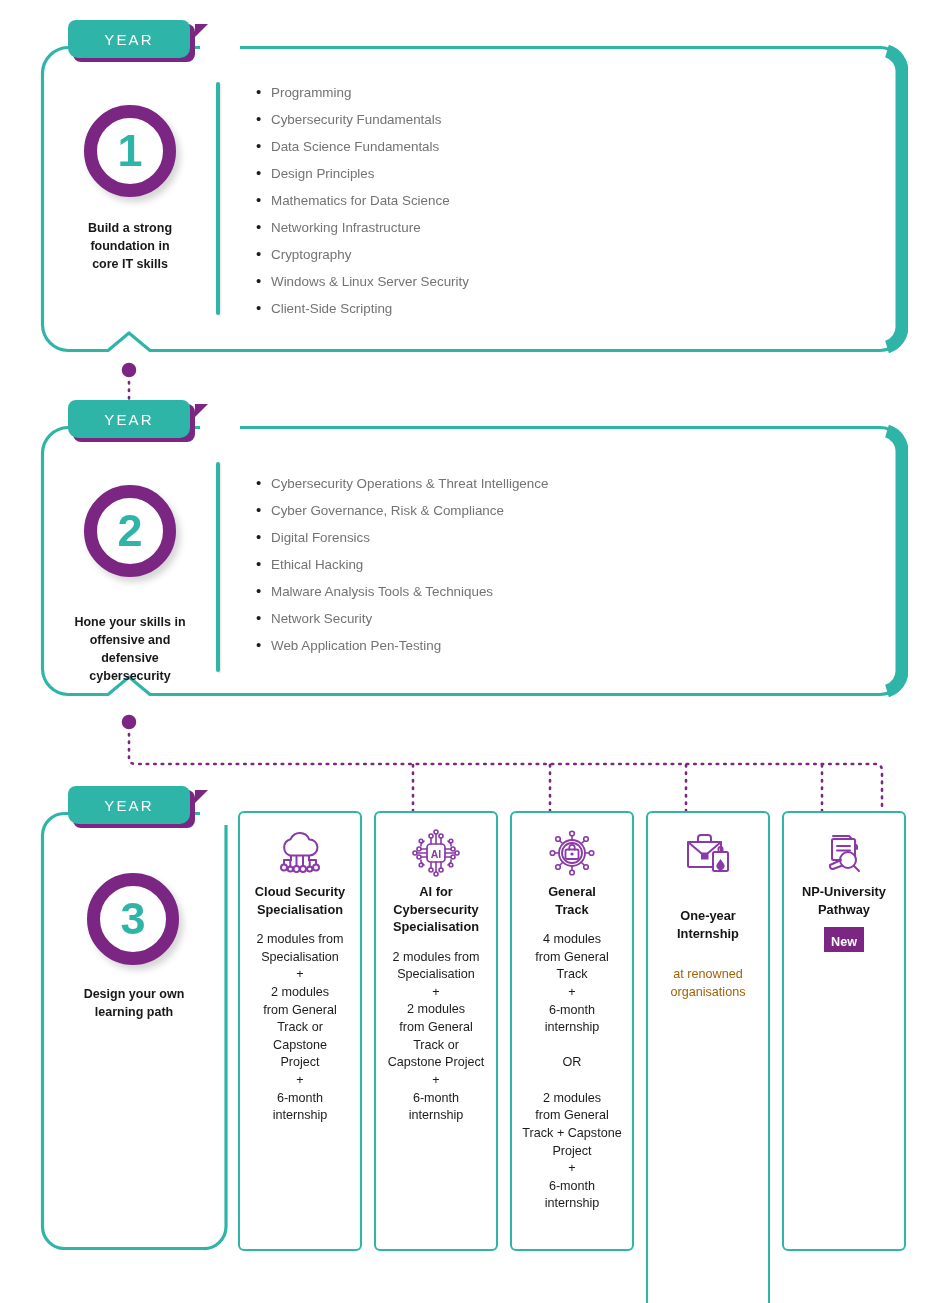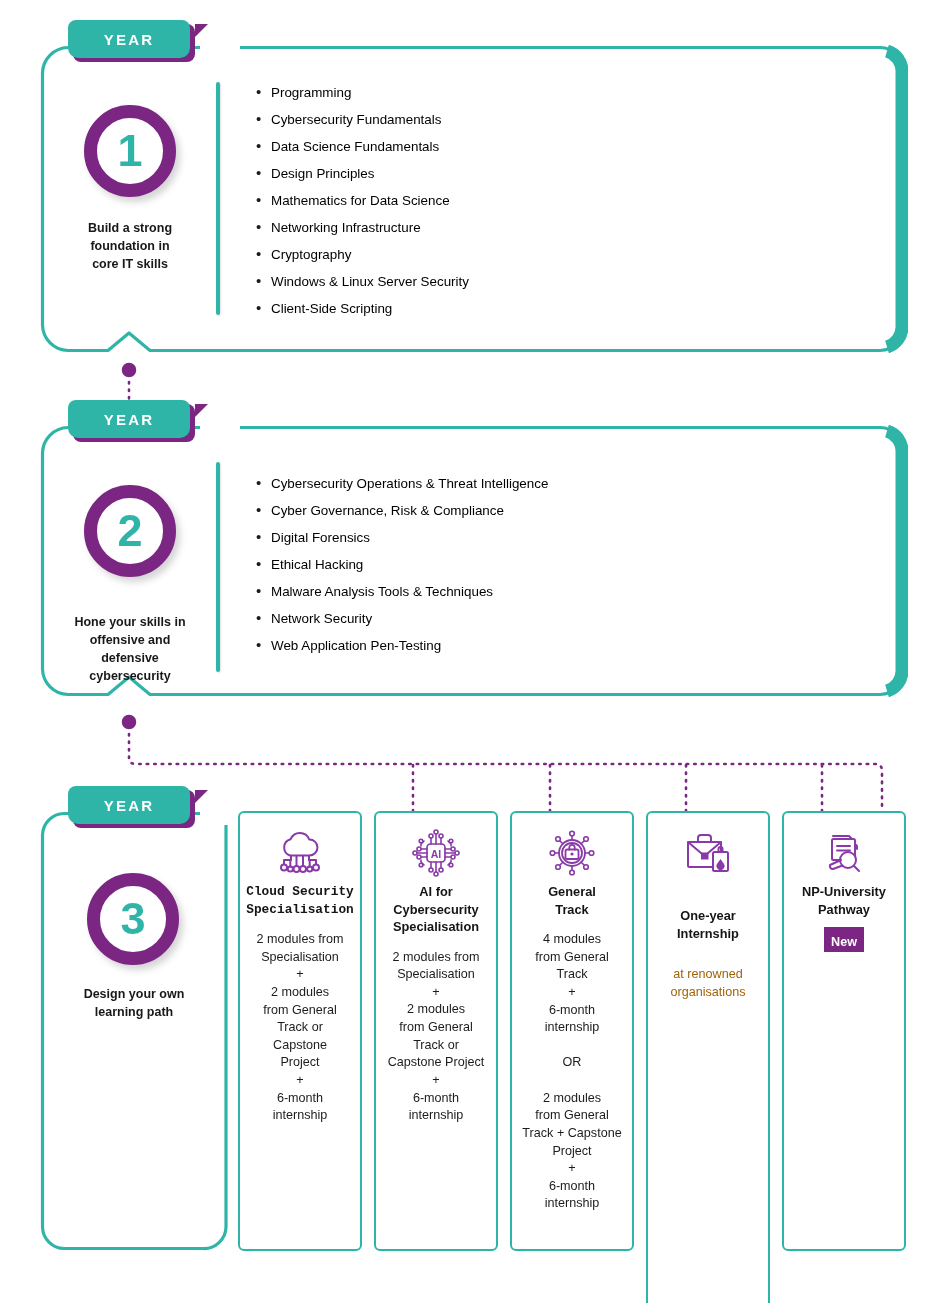--- a/index.html
+++ b/index.html
@@ -20,21 +20,21 @@
   
   .year-tab{
     position:absolute;
     width:122px;height:38px;
     border-radius:8px 8px 10px 10px;
     background:#2fb5a8;
     z-index:6;
     display:flex;align-items:center;justify-content:center;
   }
   .year-tab .ytxt{
-    color:#ffffff;font-weight:bold;font-size:15px;letter-spacing:2.2px;
+    color:#ffffff;font-weight:normal;font-size:15px;letter-spacing:2.2px;
   }
   .year-tab-shadow{
     position:absolute;
     width:122px;height:38px;
     border-radius:8px;
     background:#7a2682;
     z-index:5;
   }
   .tab-fold{
     position:absolute;
@@ -71,21 +71,21 @@
   
   .divider-bar{
     position:absolute;width:4px;border-radius:3px;background:#2fb5a8;
     box-shadow:1px 1px 2px rgba(0,0,0,0.12);
   }
   ul.blist{
     position:absolute;margin:0;padding:0 0 0 18px;list-style:none;
   }
   ul.blist li{
     position:relative;
-    font-size:13.4px;line-height:1;color:#000000;
+    font-size:13.4px;line-height:1;color:#737373;
     margin-bottom:13.6px;
     white-space:nowrap;
   }
   ul.blist li:before{
     content:"\2022";
     position:absolute;left:-15px;top:-2px;
     font-size:15px;color:#1b1c1e;
   }
 
   
@@ -244,21 +244,21 @@
             <circle cx="22.5" cy="38" r="3"></circle>
           <circle cx="29" cy="38" r="3"></circle>
             <circle cx="42" cy="36.5" r="3"></circle>
           <circle cx="16.3" cy="38" r="2.6"></circle>
             <circle cx="35.7" cy="38" r="2.6"></circle>
           <line x1="16.3" y1="29" x2="16.3" y2="35.4"></line>
             <line x1="35.7" y1="29" x2="35.7" y2="35.4"></line>
         </g>
       </svg>
     </div>
-    <div class="card-title" style="white-space:pre-line;font-family:Liberation Mono, monospace;">Cloud Security
+    <div class="card-title" style="white-space:pre-line;">Cloud Security
 Specialisation</div>
     <div class="card-body">2 modules from
 Specialisation
 +
 2 modules
 from General
 Track or
 Capstone
 Project
 +

